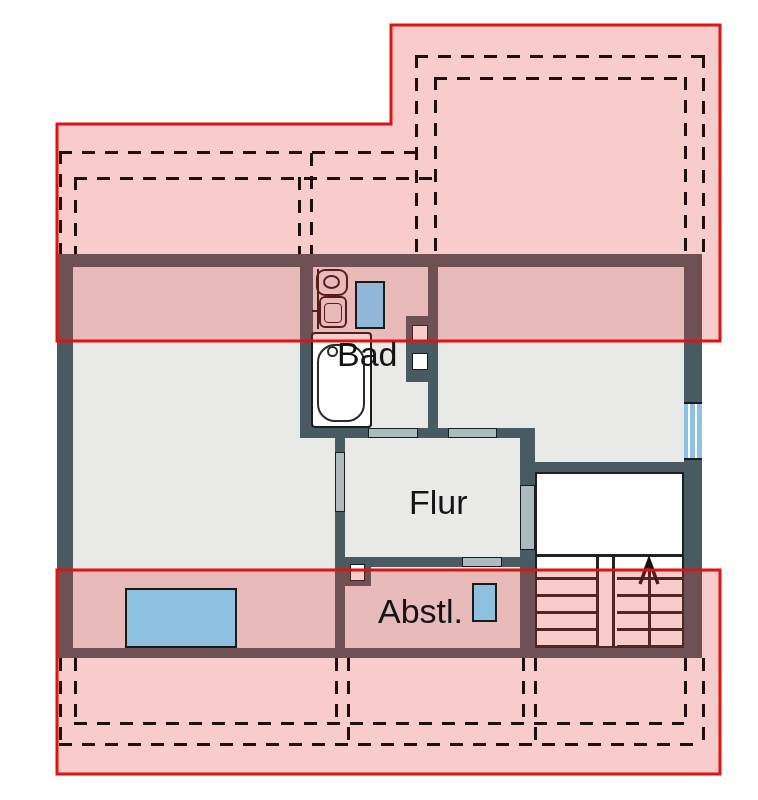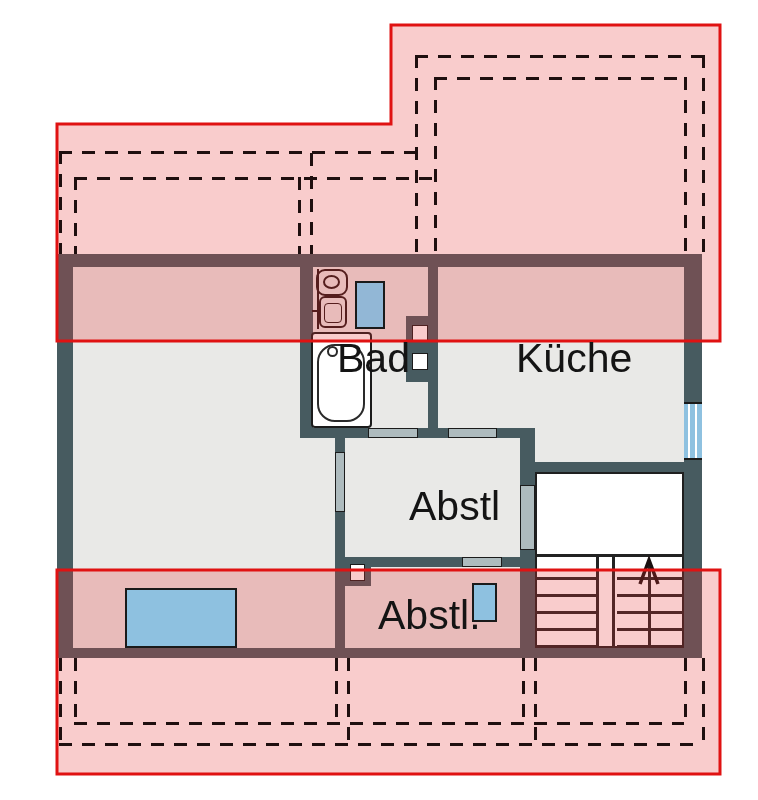--- a/index.html
+++ b/index.html
@@ -18,21 +18,21 @@
   .wall{background:var(--wall);z-index:2;}
   .floor{background:var(--floor);z-index:1;}
   .door{background:var(--door);border:1px solid #1b1b1b;z-index:3;}
   .white{background:#ffffff;z-index:3;}
   .blue{background:var(--blue);border:2px solid #1a1a1a;z-index:6;}
   .fix{border:2px solid #241616;background:transparent;z-index:4;}
   .dashh{height:3px;background:repeating-linear-gradient(90deg,var(--dash) 0 13px,transparent 13px 23px);z-index:6;}
   .dashv{width:3px;background:repeating-linear-gradient(180deg,var(--dash) 0 13px,transparent 13px 23px);z-index:6;}
   .treads{background:repeating-linear-gradient(180deg,#222 0 3px,transparent 3px 17px);z-index:4;}
   .stl{background:#222;z-index:4;}
-  .label{z-index:7;font-size:41px;line-height:1.1;color:var(--label);white-space:nowrap;}
+  .label{z-index:7;font-size:34px;line-height:1.1;color:var(--label);white-space:nowrap;}
   svg.layer{position:absolute;left:0;top:0;z-index:5;pointer-events:none;}
   svg.base{position:absolute;left:0;top:0;z-index:4;pointer-events:none;}
 </style>
 </head>
 <body>
 
 <div class="plan">
 
   <div class="abs floor" style="left:73px;top:267px;width:611px;height:381px;"></div>
 
@@ -112,17 +112,16 @@
   <div class="abs dashv" style="left:59px;top:658px;height:85px;"></div>
   <div class="abs dashv" style="left:74px;top:658px;height:64px;"></div>
   <div class="abs dashv" style="left:335px;top:658px;height:64px;"></div>
   <div class="abs dashv" style="left:347px;top:658px;height:85px;"></div>
   <div class="abs dashv" style="left:522px;top:658px;height:64px;"></div>
   <div class="abs dashv" style="left:534px;top:658px;height:85px;"></div>
   <div class="abs dashv" style="left:684px;top:658px;height:64px;"></div>
   <div class="abs dashv" style="left:702px;top:658px;height:85px;"></div>
 
   <div class="abs label" style="left:337px;top:336px;">Bad</div>
-  <div class="abs label" style="left:516px;top:336px;">Küche</div>
-  <div class="abs label" style="left:409px;top:484px;">Abstl</div>
+  <div class="abs label" style="left:409px;top:484px;">Flur</div>
   <div class="abs label" style="left:378px;top:593px;">Abstl.</div>
 
 </div>
 
 </body></html>

